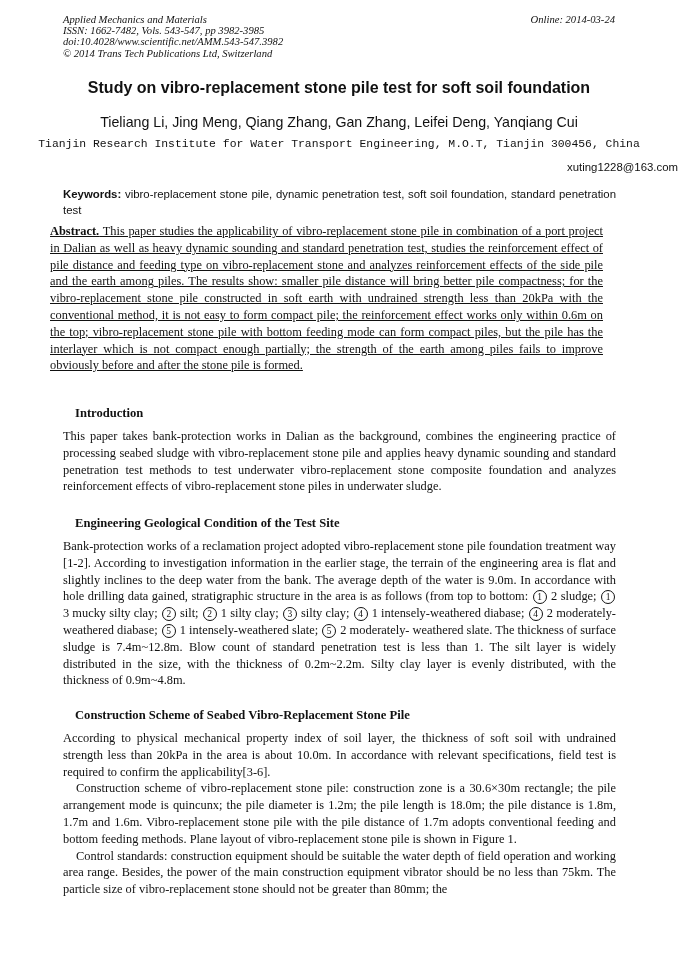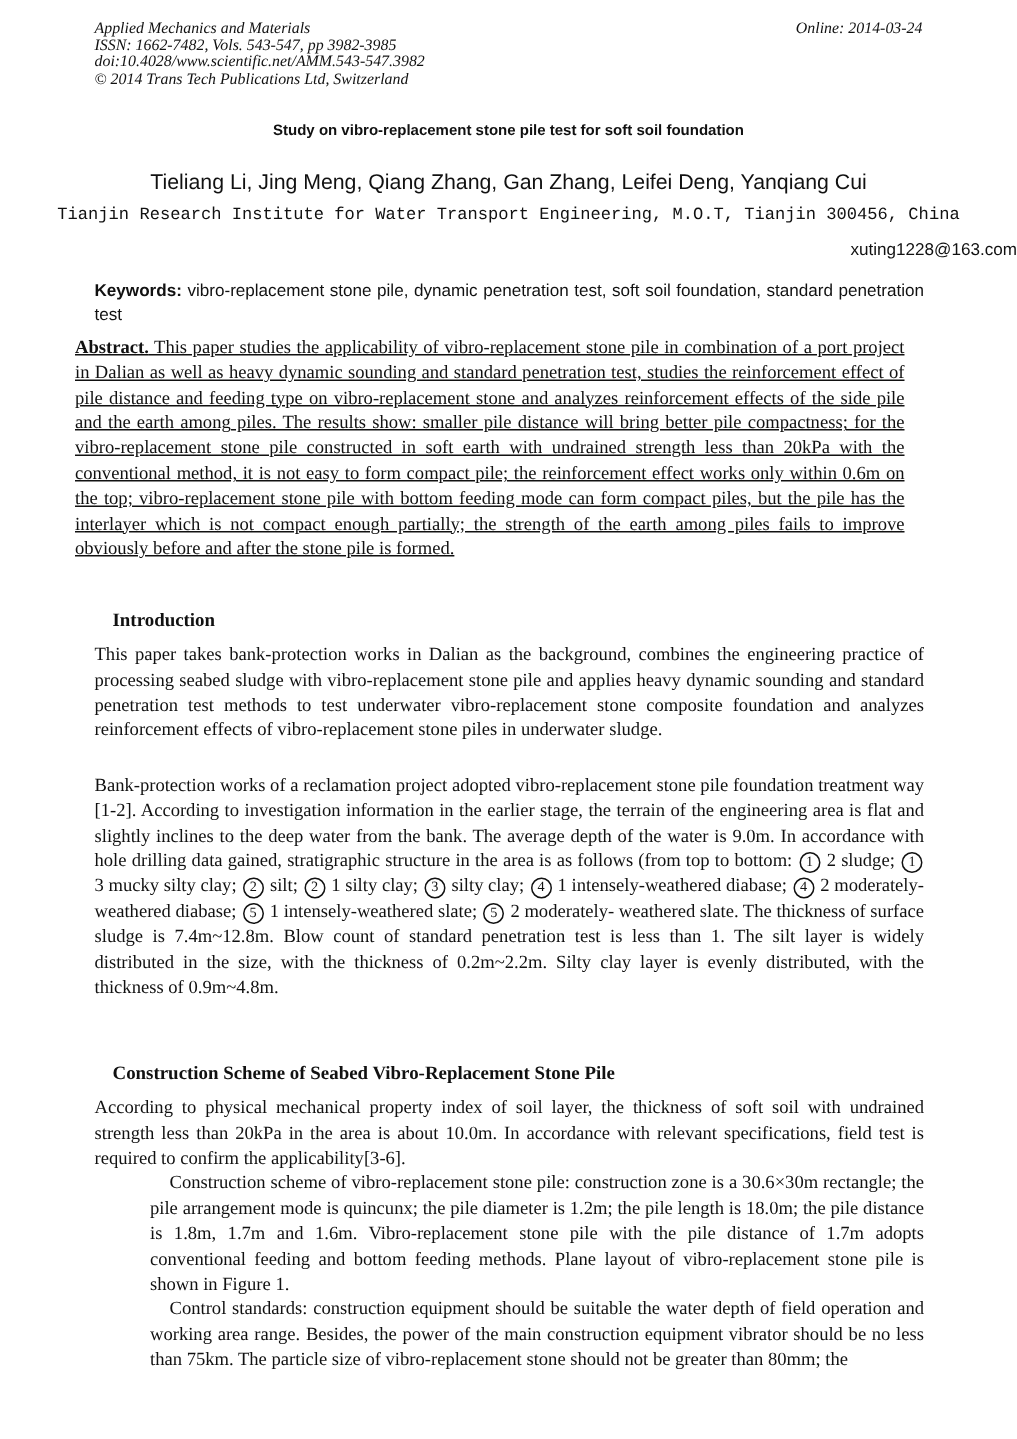--- a/index.html
+++ b/index.html
@@ -39,21 +39,21 @@
       white-space: nowrap;
     }
     .title {
       position: absolute;
       left: 0;
       width: 678px;
       top: 79px;
       text-align: center;
       font-family: "Liberation Sans", sans-serif;
       font-weight: bold;
-      font-size: 10px;
+      font-size: 16px;
       line-height: 18px;
     }
     .authors {
       position: absolute;
       left: 0;
       width: 678px;
       top: 113px;
       text-align: center;
       font-family: Liberation Sans, sans-serif;
       font-size: 14.2px;
@@ -110,21 +110,21 @@
       left: 63px;
       width: 553px;
     }
     .section-heading {
       font-family: "Liberation Serif", serif;
       font-weight: bold;
       font-size: 12.6px;
       line-height: 16px;
       margin: 0 0 7px 12px;
     }
-    .indent { text-indent: 13px; margin-left: 37px; }
+    .indent { text-indent: 13px; }
     .circ {
       display: inline-block;
       width: 12px;
       height: 12px;
       border: 1px solid #111;
       border-radius: 50%;
       font-size: 9.5px;
       line-height: 12px;
       text-align: center;
       vertical-align: 0px;
@@ -163,20 +163,21 @@
   <p class="body-text abstract">
     <span class="abs-label">Abstract.</span><span> This paper studies the applicability of vibro-replacement stone pile in combination of a port project in Dalian as well as heavy dynamic sounding and standard penetration test, studies the reinforcement effect of pile distance and feeding type on vibro-replacement stone and analyzes reinforcement effects of the side pile and the earth among piles. The results show: smaller pile distance will bring better pile compactness; for the vibro-replacement stone pile constructed in soft earth with undrained strength less than 20kPa with the conventional method, it is not easy to form compact pile; the reinforcement effect works only within 0.6m on the top; vibro-replacement stone pile with bottom feeding mode can form compact piles, but the pile has the interlayer which is not compact enough partially; the strength of the earth among piles fails to improve obviously before and after the stone pile is formed.</span>
   </p>
 
   <div class="section" id="sec-intro">
     <h3 class="section-heading">Introduction</h3>
     <p class="body-text">This paper takes bank-protection works in Dalian as the background, combines the engineering practice of processing seabed sludge with vibro-replacement stone pile and applies heavy dynamic sounding and standard penetration test methods to test underwater vibro-replacement stone composite foundation and analyzes reinforcement effects of vibro-replacement stone piles in underwater sludge.</p>
   </div>
 
   <div class="section" id="sec-geo">
+    <h3 class="section-heading">Engineering Geological Condition of the Test Site</h3>
     <p class="body-text"><span>Bank-protection works of a reclamation project adopted vibro-replacement stone pile foundation treatment way [1-2]. According to investigation information in the earlier stage, the terrain of the engineering area is flat and slightly inclines to the deep water from the bank. The average depth of the water is 9.0m. In accordance with hole drilling data gained, stratigraphic structure in the area is as follows (from top to bottom: </span><span class="circ">1</span><span> 2 sludge; </span><span class="circ">1</span><span> 3 mucky silty clay; </span><span class="circ">2</span><span> silt; </span><span class="circ">2</span><span> 1 silty clay; </span><span class="circ">3</span><span> silty clay; </span><span class="circ">4</span><span> 1 intensely-weathered diabase; </span><span class="circ">4</span><span> 2 moderately- weathered diabase; </span><span class="circ">5</span><span> 1 intensely-weathered slate; </span><span class="circ">5</span><span> 2 moderately- weathered slate.</span><span> The thickness of surface sludge is 7.4m~12.8m. Blow count of standard penetration test is less than 1. The silt layer is widely distributed in the size, with the thickness of 0.2m~2.2m. Silty clay layer is evenly distributed, with the thickness of 0.9m~4.8m.</span></p>
   </div>
 
   <div class="section" id="sec-cons">
     <h3 class="section-heading">Construction Scheme of Seabed Vibro-Replacement Stone Pile</h3>
     <p class="body-text">According to physical mechanical property index of soil layer, the thickness of soft soil with undrained strength less than 20kPa in the area is about 10.0m. In accordance with relevant specifications, field test is required to confirm the applicability[3-6].</p>
     <p class="body-text indent">Construction scheme of vibro-replacement stone pile: construction zone is a 30.6×30m rectangle; the pile arrangement mode is quincunx; the pile diameter is 1.2m; the pile length is 18.0m; the pile distance is 1.8m, 1.7m and 1.6m. Vibro-replacement stone pile with the pile distance of 1.7m adopts conventional feeding and bottom feeding methods. Plane layout of vibro-replacement stone pile is shown in Figure 1.</p>
     <p class="body-text indent">Control standards: construction equipment should be suitable the water depth of field operation and working area range. Besides, the power of the main construction equipment vibrator should be no less than 75km. The particle size of vibro-replacement stone should not be greater than 80mm; the</p>
   </div>
 

